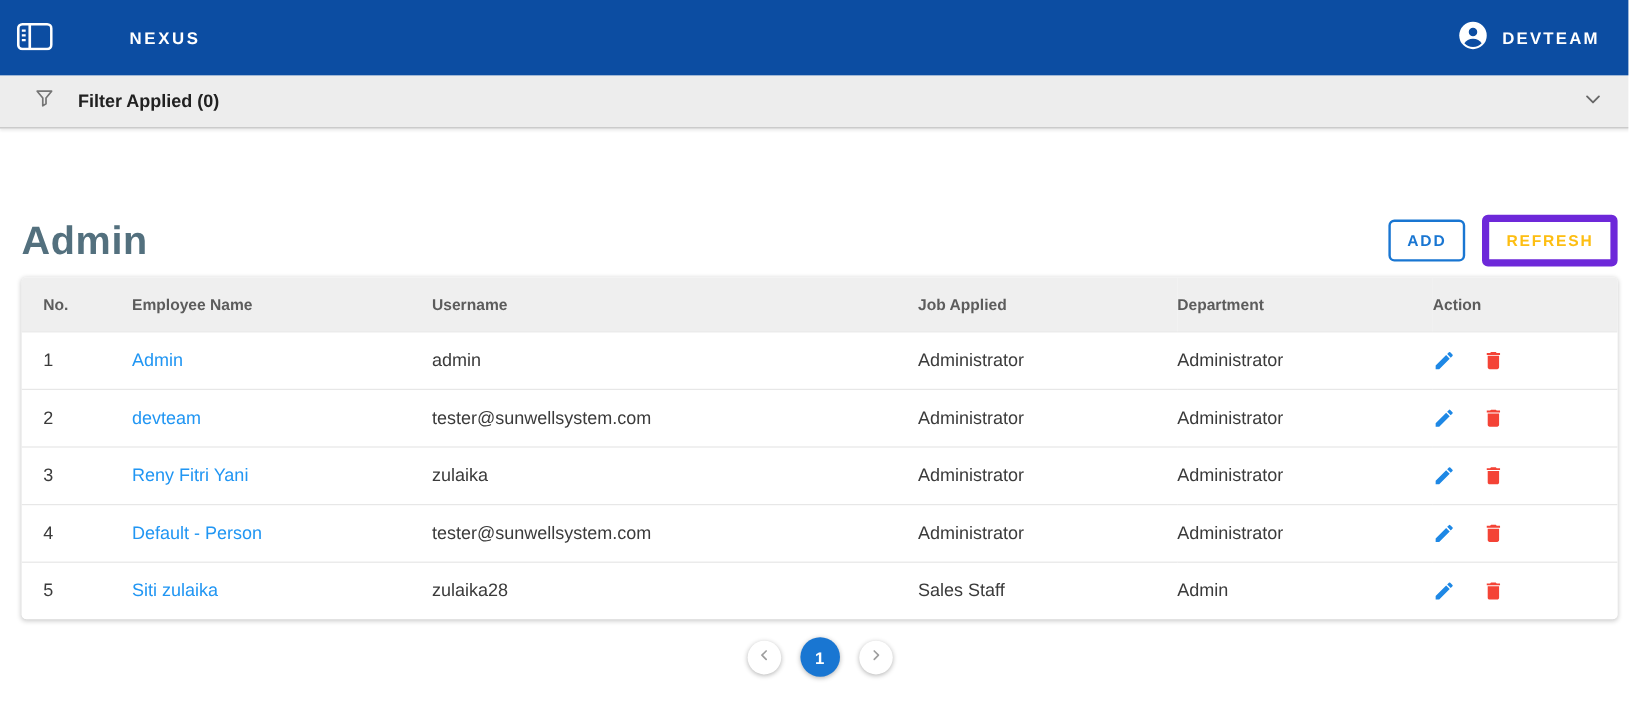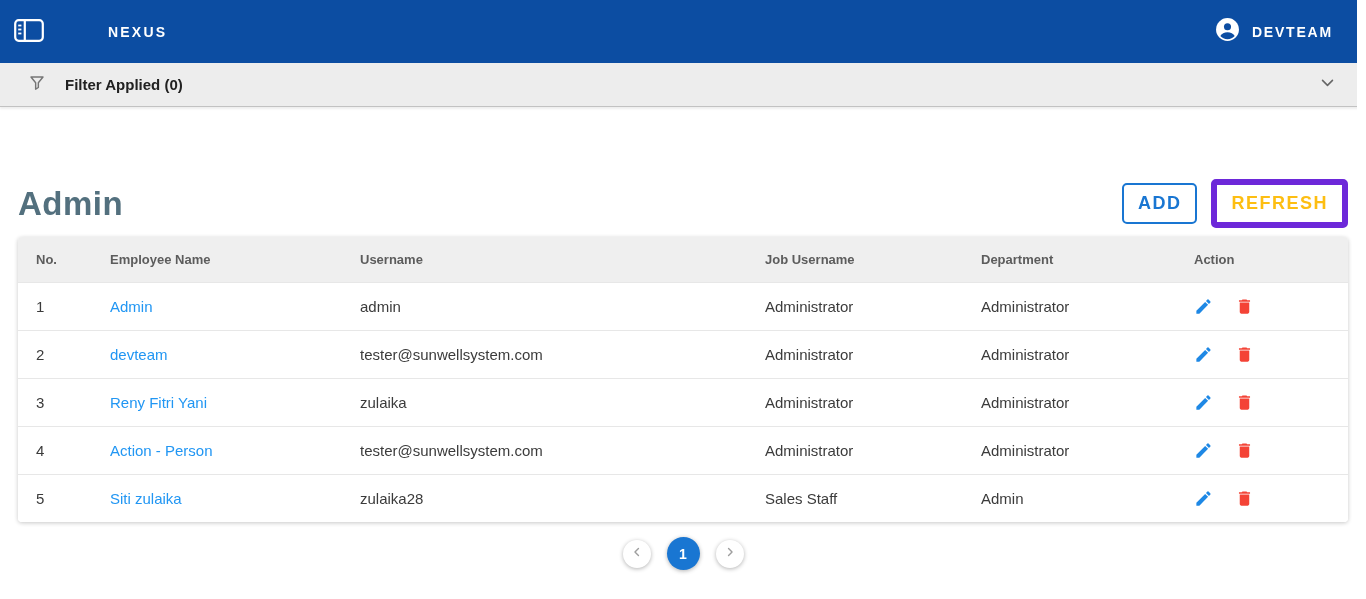--- a/index.html
+++ b/index.html
@@ -72,21 +72,21 @@
   .page-title {
     font-size: 33px;
     font-weight: bold;
     color: #53707e;
     letter-spacing: 0.5px;
   }
   .title-spacer { flex: 1; }
   .btn {
     background: #ffffff;
     border-radius: 5px;
-    font-size: 18px;
+    font-size: 13px;
     font-weight: bold;
     letter-spacing: 1.5px;
     padding: 8px 14px;
     cursor: pointer;
     font-family: "Liberation Sans", sans-serif;
   }
   .btn-add {
     border: 2px solid #1976d2;
     color: #1976d2;
     margin-right: 14px;
@@ -248,21 +248,21 @@
           <col class="c-user">
           <col class="c-job">
           <col class="c-dept">
           <col class="c-action">
       </colgroup>
       <thead>
         <tr>
           <th>No.</th>
           <th>Employee Name</th>
           <th>Username</th>
-          <th>Job Username</th>
+          <th>Job Applied</th>
           <th>Department</th>
           <th>Action</th>
         </tr>
       </thead>
       <tbody>
         <tr>
           <td>1</td>
           <td><a class="emp-link">Admin</a></td>
           <td>admin</td>
           <td>Administrator</td>
@@ -301,21 +301,21 @@
             <button class="icon-btn"><span><svg width="19" height="19" viewBox="0 0 24 24" fill="#1e88e5">
                     <path d="M3 17.25V21h3.75L17.81 9.94l-3.75-3.75L3 17.25zM20.71 7.04a.996.996 0 0 0 0-1.41l-2.34-2.34a.996.996 0 0 0-1.41 0l-1.83 1.83 3.75 3.75 1.83-1.83z"></path>
                   </svg></span></button>
             <button class="icon-btn"><span><svg width="19" height="19" viewBox="0 0 24 24" fill="#f44336">
                     <path d="M6 19c0 1.1.9 2 2 2h8c1.1 0 2-.9 2-2V7H6v12zM19 4h-3.5l-1-1h-5l-1 1H5v2h14V4z"></path>
                   </svg></span></button>
           </td>
         </tr>
         <tr>
           <td>4</td>
-          <td><a class="emp-link">Action - Person</a></td>
+          <td><a class="emp-link">Default - Person</a></td>
           <td>tester@sunwellsystem.com</td>
           <td>Administrator</td>
           <td>Administrator</td>
           <td>
             <button class="icon-btn"><span><svg width="19" height="19" viewBox="0 0 24 24" fill="#1e88e5">
                     <path d="M3 17.25V21h3.75L17.81 9.94l-3.75-3.75L3 17.25zM20.71 7.04a.996.996 0 0 0 0-1.41l-2.34-2.34a.996.996 0 0 0-1.41 0l-1.83 1.83 3.75 3.75 1.83-1.83z"></path>
                   </svg></span></button>
             <button class="icon-btn"><span><svg width="19" height="19" viewBox="0 0 24 24" fill="#f44336">
                     <path d="M6 19c0 1.1.9 2 2 2h8c1.1 0 2-.9 2-2V7H6v12zM19 4h-3.5l-1-1h-5l-1 1H5v2h14V4z"></path>
                   </svg></span></button>

